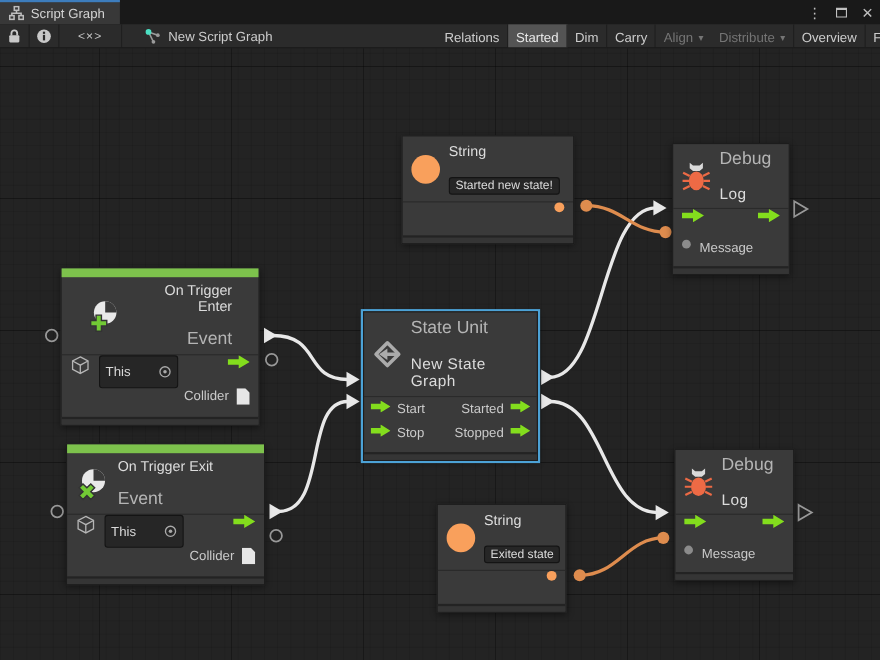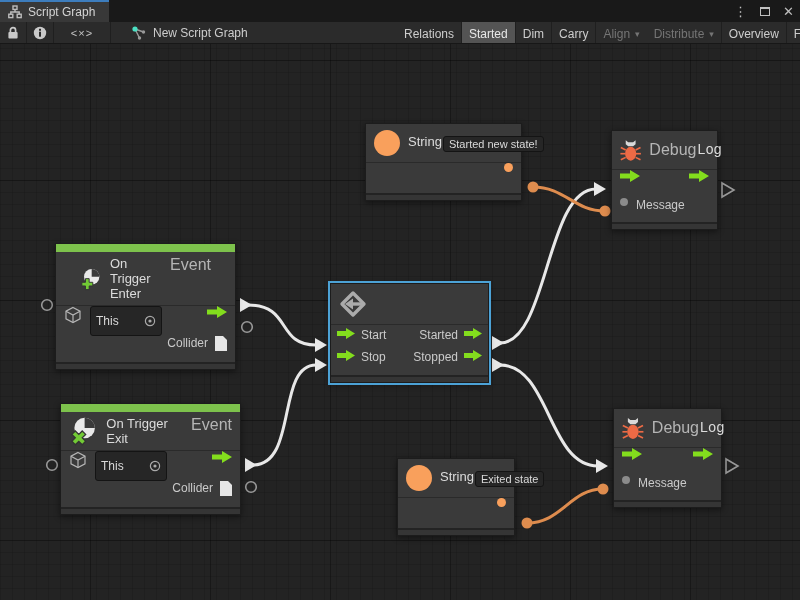--- a/index.html
+++ b/index.html
@@ -55,21 +55,21 @@
   .ah{fill:var(--wire-white);}
   .odot{fill:var(--wire-orange);}
   .hollow{fill:none;stroke:#999;stroke-width:1.6;}
 
   
   .node{position:absolute;background:var(--node-bg);border:1px solid var(--node-border);
         box-shadow:0 2px 6px rgba(0,0,0,.45);color:#d2d2d2;}
   .node.selected{box-shadow:0 0 0 2px var(--selection-blue),0 2px 6px rgba(0,0,0,.45);}
   .evt-topbar{height:8px;background:var(--event-green);}
   .hdr{display:flex;align-items:center;gap:8px;padding:6px 8px;border-bottom:1px solid #2a2a2a;}
-  .hdr-texts{display:flex;flex-direction:row;gap:1px;min-width:0;}
+  .hdr-texts{display:flex;flex-direction:column;gap:14px;min-width:0;}
   .sub{font-size:16px;color:#b5b5b5;}
   .ttl{font-size:13px;color:#dcdcdc;}
   .ttl.big{font-size:14px;letter-spacing:.4px;}
   .val-box{margin-top:2px;background:#262626;border:1px solid #141414;border-radius:3px;
            padding:1px 5px;font-size:11px;color:#dadada;white-space:nowrap;width:fit-content;}
   .row{display:flex;padding:0 8px;}
   .spacer{flex:1;}
   .node-footer{height:7px;background:#353535;border-top:2px solid #232323;}
   .orange-circle{width:26px;height:26px;border-radius:50%;background:var(--port-orange);flex:none;}
   .orange-dot{width:9px;height:9px;border-radius:50%;background:var(--port-orange);}
@@ -244,21 +244,21 @@
       </div>
       <div class="row" style="height:24px;gap:8px;">
         <div class="gray-dot"></div>
         <span class="plabel">Message</span>
       </div>
       <div class="node-footer"></div>
     </div>
 
     <div class="node" style="left:55px;top:199px;width:181px;">
       <div class="evt-topbar"></div>
-      <div class="hdr" style="padding:4px 24px;">
+      <div class="hdr" style="padding:4px 24px;text-align:right;">
         <svg width="30" height="30" viewBox="0 0 30 30">
           <circle cx="16" cy="12" r="10.5" fill="#e9e9e9"></circle>
           <path d="M16,12 L16,1.5 A10.5,10.5 0 0 1 26.5,12 Z" fill="#3a3a3a"></path>
           <path d="M6.5,17.5 h5 v5 h5 v5 h-5 v5 h-5 v-5 h-5 v-5 h5 z" transform="translate(1,-3)" fill="var(--icon-green)" stroke="#333" stroke-width="1.3"></path>
         </svg>
         <div class="hdr-texts">
           <span class="ttl">On Trigger Enter</span>
           <span class="sub">Event</span>
         </div>
       </div>
@@ -291,20 +291,24 @@
       <div class="node-footer"></div>
     </div>
 
     <div class="node selected" style="left:330px;top:239px;width:159px;">
       <div class="hdr" style="padding:6px 8px;">
         <svg width="28" height="28" viewBox="0 0 28 28">
           <polygon points="14,3 25,14 14,25 3,14" fill="none" stroke="#ababab" stroke-width="3.4" stroke-linejoin="round"></polygon>
           <line x1="13" y1="14" x2="24" y2="14" stroke="#ababab" stroke-width="3.4"></line>
           <polygon points="6,14 14,8.5 14,19.5" fill="#ababab"></polygon>
         </svg>
+        <div class="hdr-texts">
+          <span class="sub">State Unit</span>
+          <span class="ttl big">New State Graph</span>
+        </div>
       </div>
       <div class="row" style="height:22px;margin-top:3px;padding:0 6px;gap:6px;">
         <svg class="arrow-svg" width="18" height="11">
             <polygon class="a-green" points="0,3 9,3 9,0 18,5.5 9,11 9,8 0,8"></polygon>
           </svg>
         <span class="plabel">Start</span>
         <div class="spacer"></div>
         <span class="plabel">Started</span>
         <svg class="arrow-svg" width="18" height="11">
             <polygon class="a-green" points="0,3 9,3 9,0 18,5.5 9,11 9,8 0,8"></polygon>

